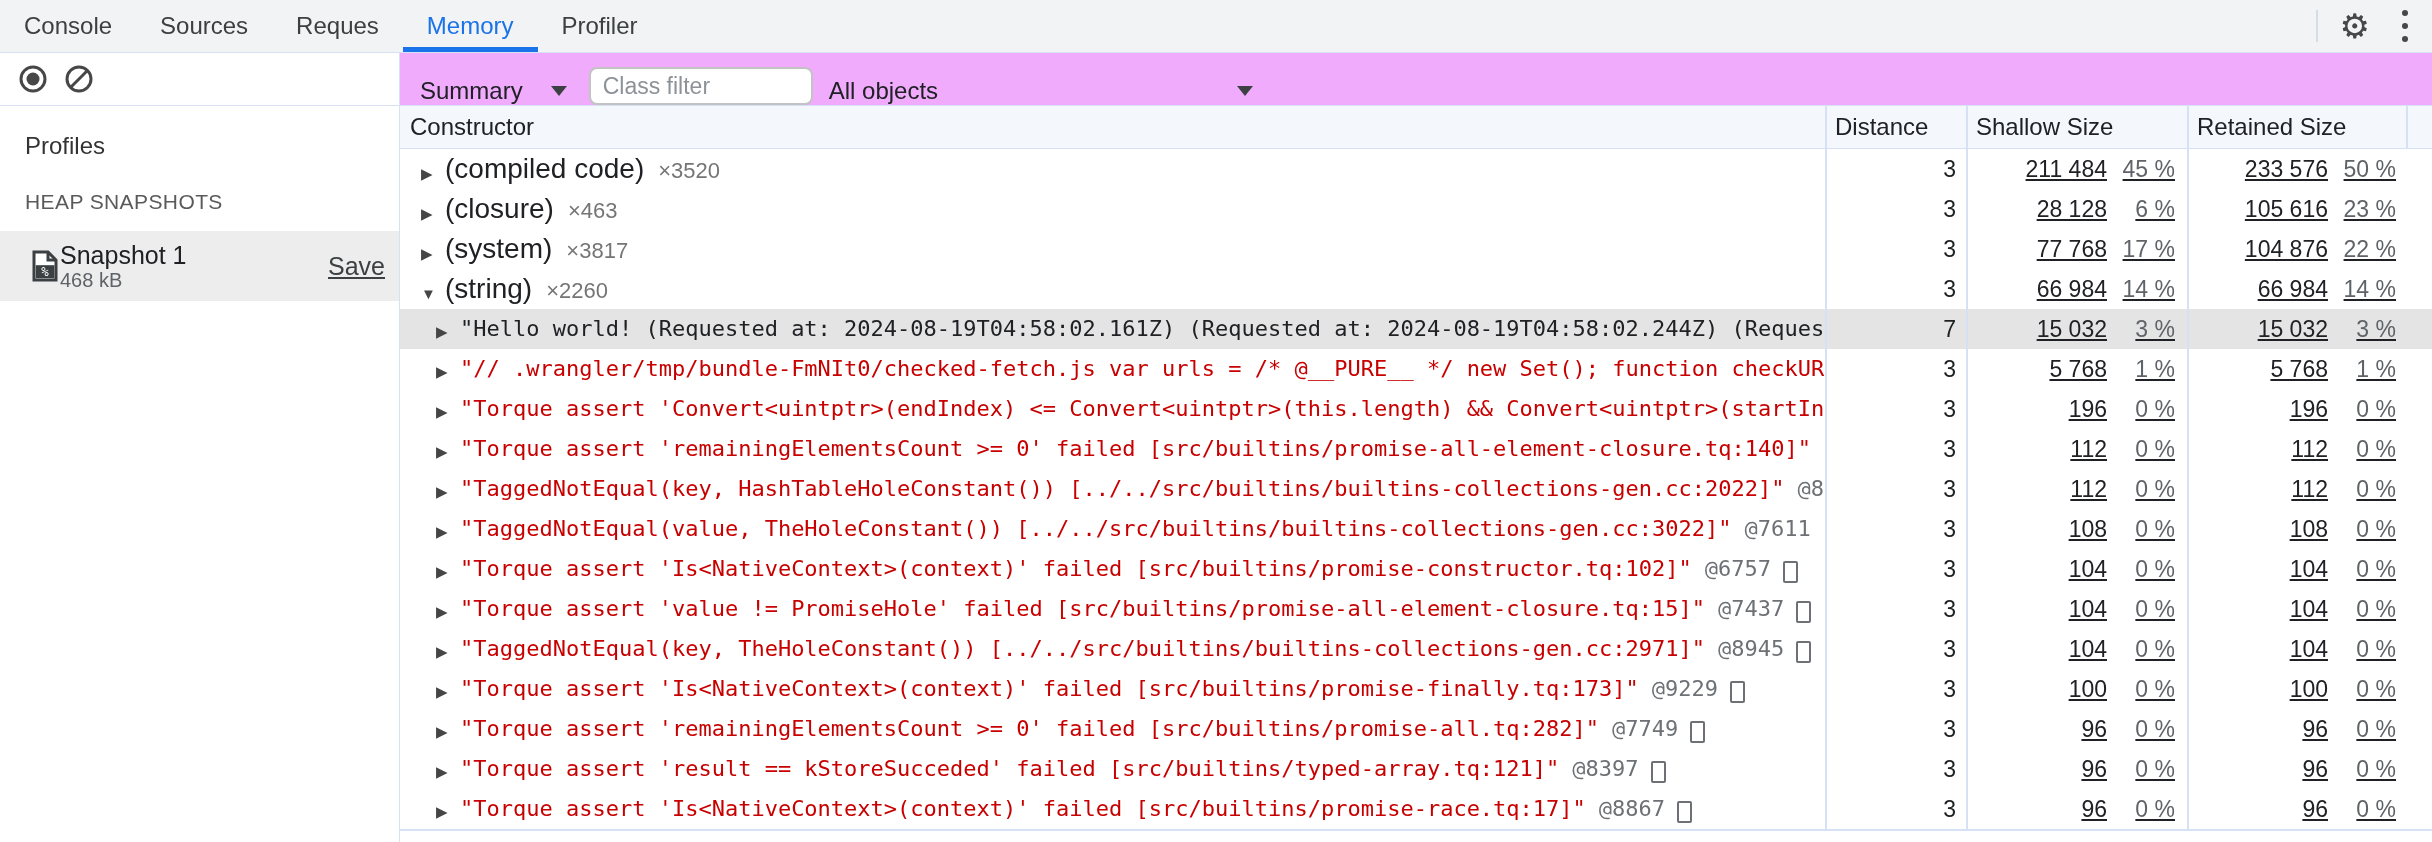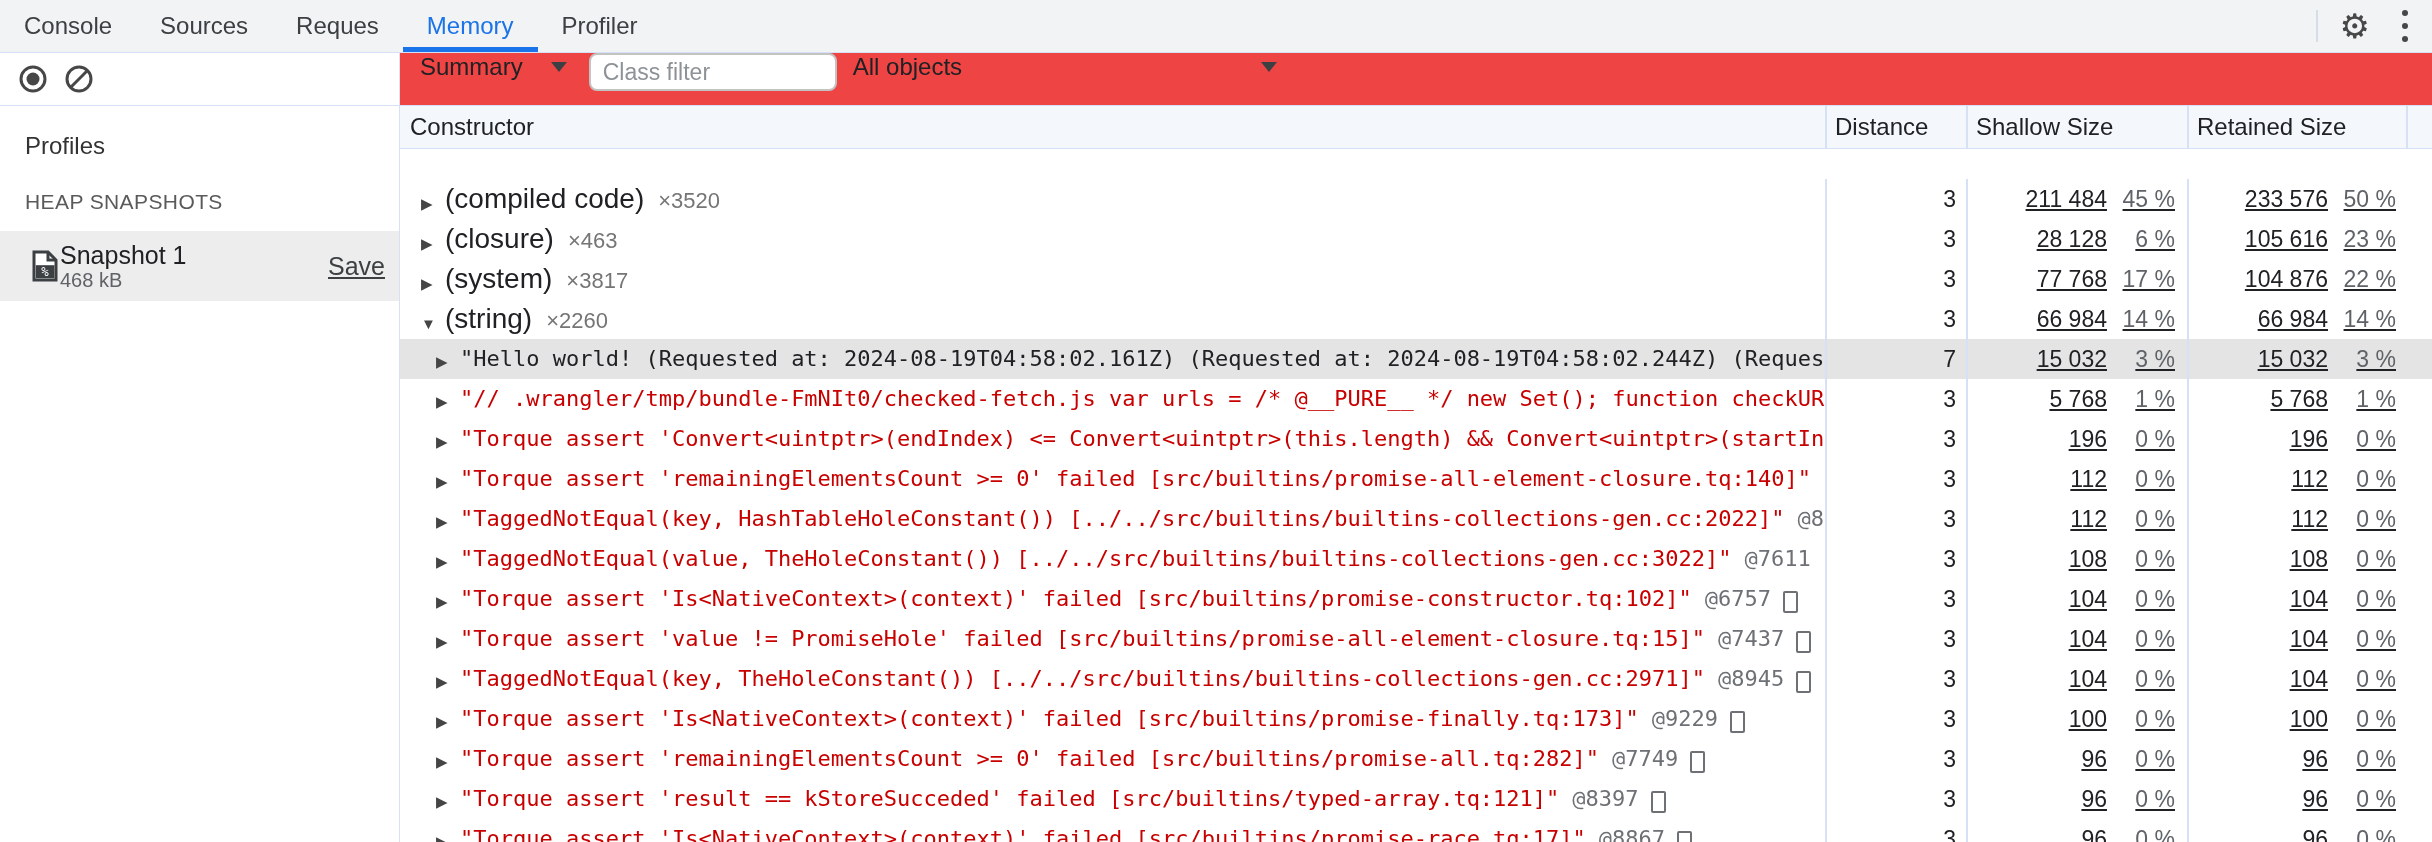--- a/index.html
+++ b/index.html
@@ -42,33 +42,33 @@
   .profiles-title{font-size:24px;color:#333;margin:26px 0 0 25px;}
   .heap-title{font-size:21px;color:#5a5a5a;letter-spacing:.4px;margin:30px 0 0 25px;}
   .snapshot-item{margin-top:17px;height:70px;background:var(--side-sel);display:flex;align-items:center;cursor:pointer;}
   .snap-icon{margin-left:32px;flex-shrink:0;}
   .snap-text{margin-left:2px;flex:1;min-width:0;}
   .snap-name{font-size:25px;color:var(--text);line-height:28px;}
   .snap-size{font-size:20px;color:var(--muted);line-height:22px;}
   .snap-save{margin-right:14px;font-size:25px;color:#3c4043;text-decoration:underline;cursor:pointer;}
 
   .main{flex:1;display:flex;flex-direction:column;min-width:0;}
-  .main-toolbar{height:53px;border-bottom:1px solid var(--border);display:flex;align-items:flex-start;flex-shrink:0;background:#ef4444;}
+  .main-toolbar{height:53px;border-bottom:1px solid var(--border);display:flex;align-items:flex-end;flex-shrink:0;background:#f0abfc;}
   .select{display:flex;align-items:center;font-size:24px;color:var(--text);cursor:pointer;}
   .summary-select{margin-left:20px;}
   .arrow-down{width:0;height:0;border-left:8px solid transparent;border-right:8px solid transparent;
               border-top:10px solid #3c4043;margin-left:28px;}
-  .class-filter{margin-left:22px;width:248px;height:38px;border:2px solid #c3c3c3;border-radius:8px;
+  .class-filter{margin-left:22px;width:224px;height:38px;border:2px solid #c3c3c3;border-radius:8px;
                 font-size:23px;padding:0 12px;color:var(--text);font-family:"Liberation Sans",sans-serif;outline:none;}
   .class-filter::placeholder{color:#8d9297;}
   .all-objects{margin-left:16px;width:424px;justify-content:space-between;}
   .all-objects .arrow-down{margin-left:0;}
 
   
-  .grid{flex:1;display:flex;flex-direction:column;min-height:0;gap:30px;}
+  .grid{flex:1;display:flex;flex-direction:column;min-height:0;}
   .grid-header{display:grid;grid-template-columns:1425px 141px 221px 221px 1fr;height:43px;line-height:42px;
                background:var(--header-bg);border-bottom:1px solid var(--border);font-size:24px;flex-shrink:0;}
   .grid-header .hcell{padding-left:10px;white-space:nowrap;overflow:hidden;cursor:pointer;}
   .grid-header .hcell + .hcell{border-left:2px solid var(--border);padding-left:8px;}
   .grid-header .hcell.h-retained{border-right:2px solid var(--border);}
   .grid-header .hcell.h-filler{border-left:none;cursor:default;}
   .grid-body{border-bottom:2px solid var(--border);}
   .row{display:grid;grid-template-columns:1425px 141px 221px 221px 1fr;height:40px;line-height:40px;cursor:default;}
   .row.selected{background:var(--sel);}
   .c-name{white-space:nowrap;overflow:hidden;}

